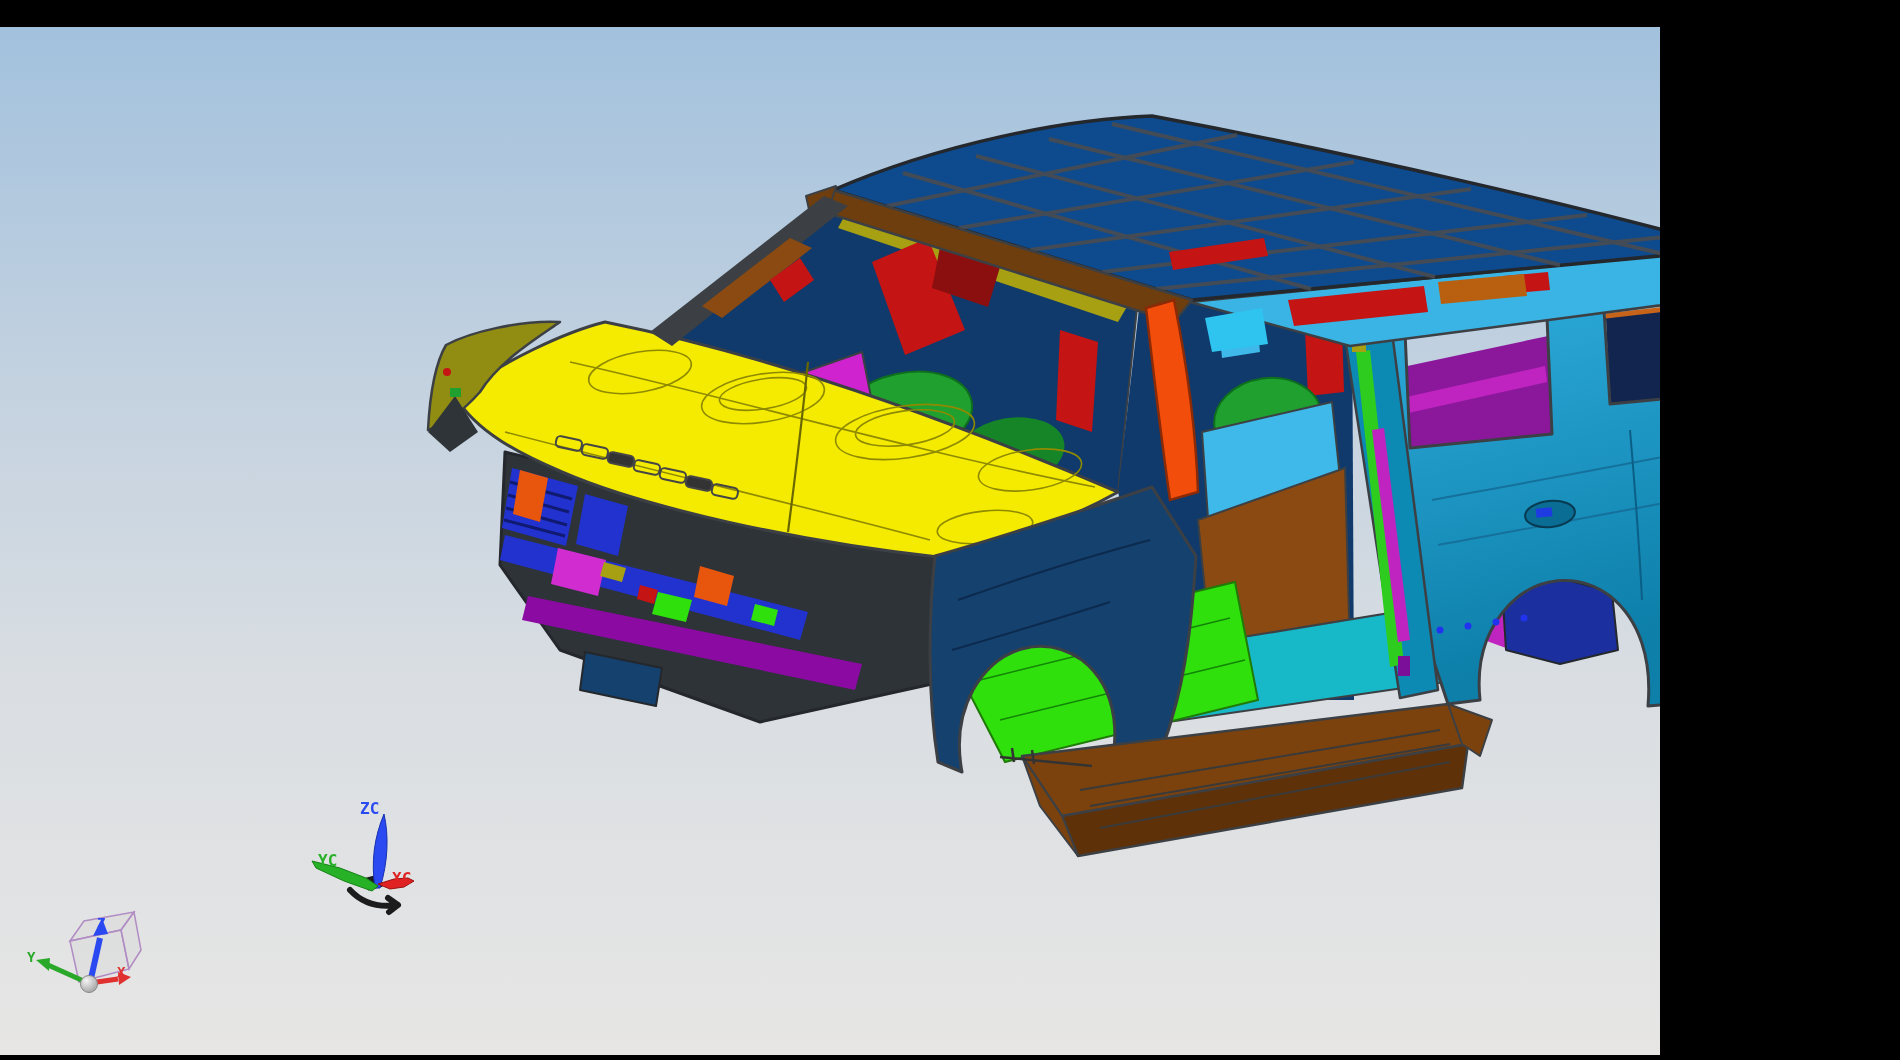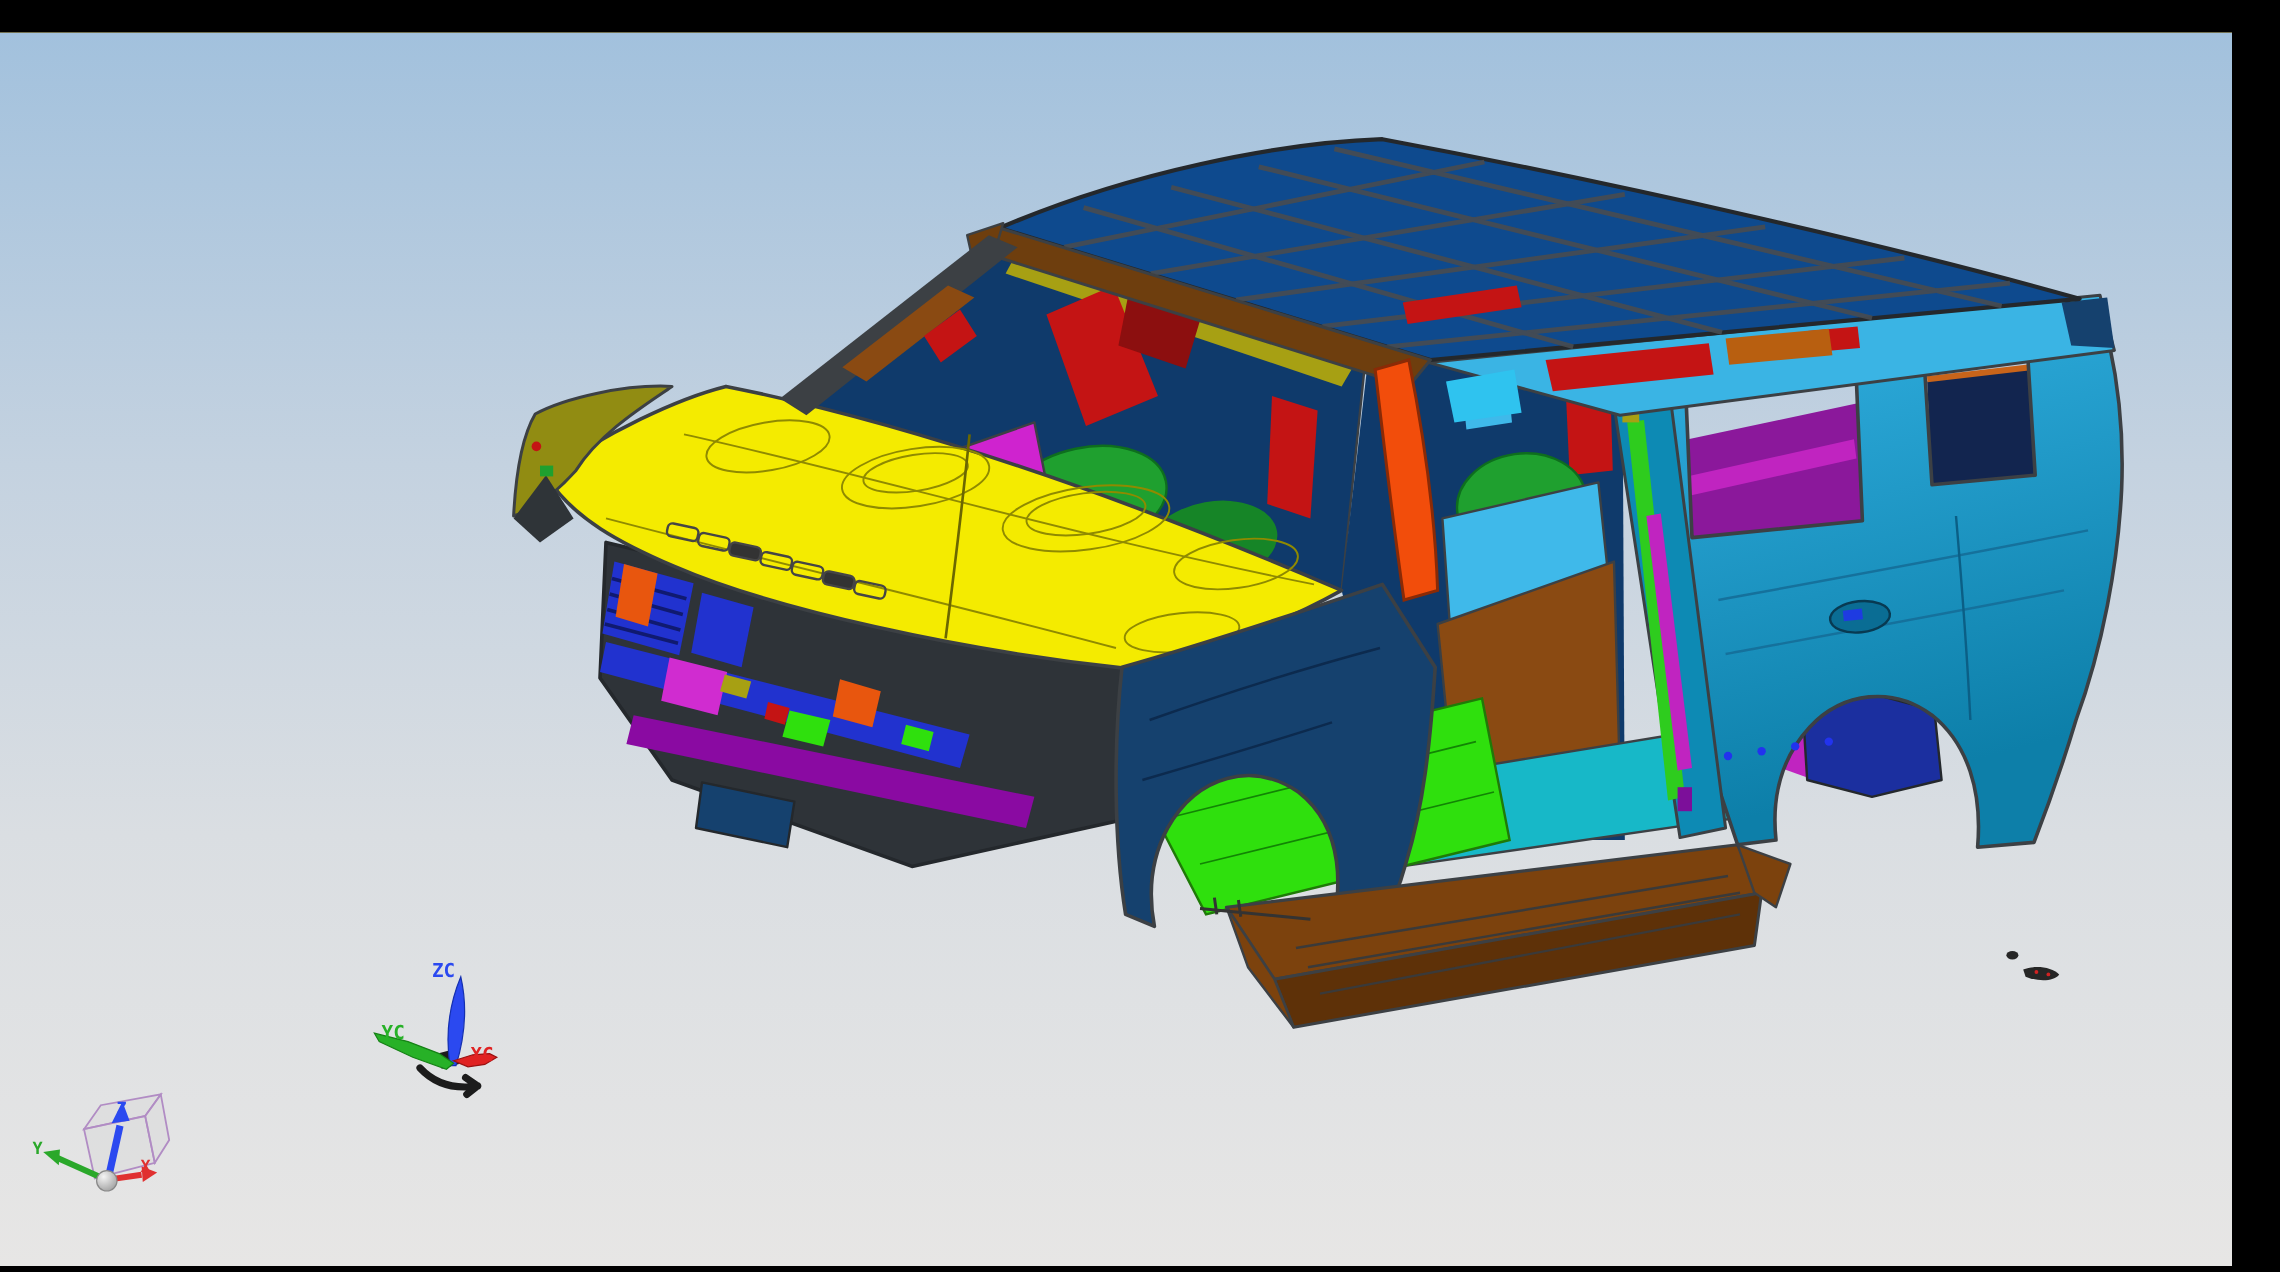--- a/index.html
+++ b/index.html
@@ -1,16 +1,16 @@
 <!DOCTYPE html>
 <html><head>
 <meta charset="utf-8">
 <style>
   html,body{margin:0;padding:0;background:#000;}
-  .stage{position:relative;width:1860px;height:1060px;overflow:hidden;background:#eab308;}
+  .stage{position:relative;width:1660px;height:1060px;overflow:hidden;background:#c4b5fd;}
   .stage svg{position:absolute;left:0;top:0;display:block;}
   .ol{stroke:#3c4044;stroke-linejoin:round;}
   .ol2{stroke:#24282c;stroke-linejoin:round;}
   text{font-family:"DejaVu Sans Mono","Liberation Mono",monospace;font-weight:bold;}
 </style>
 </head>
 <body>
 
 <div class="stage">
 <svg width="1900" height="1060" viewBox="0 0 1900 1060">

